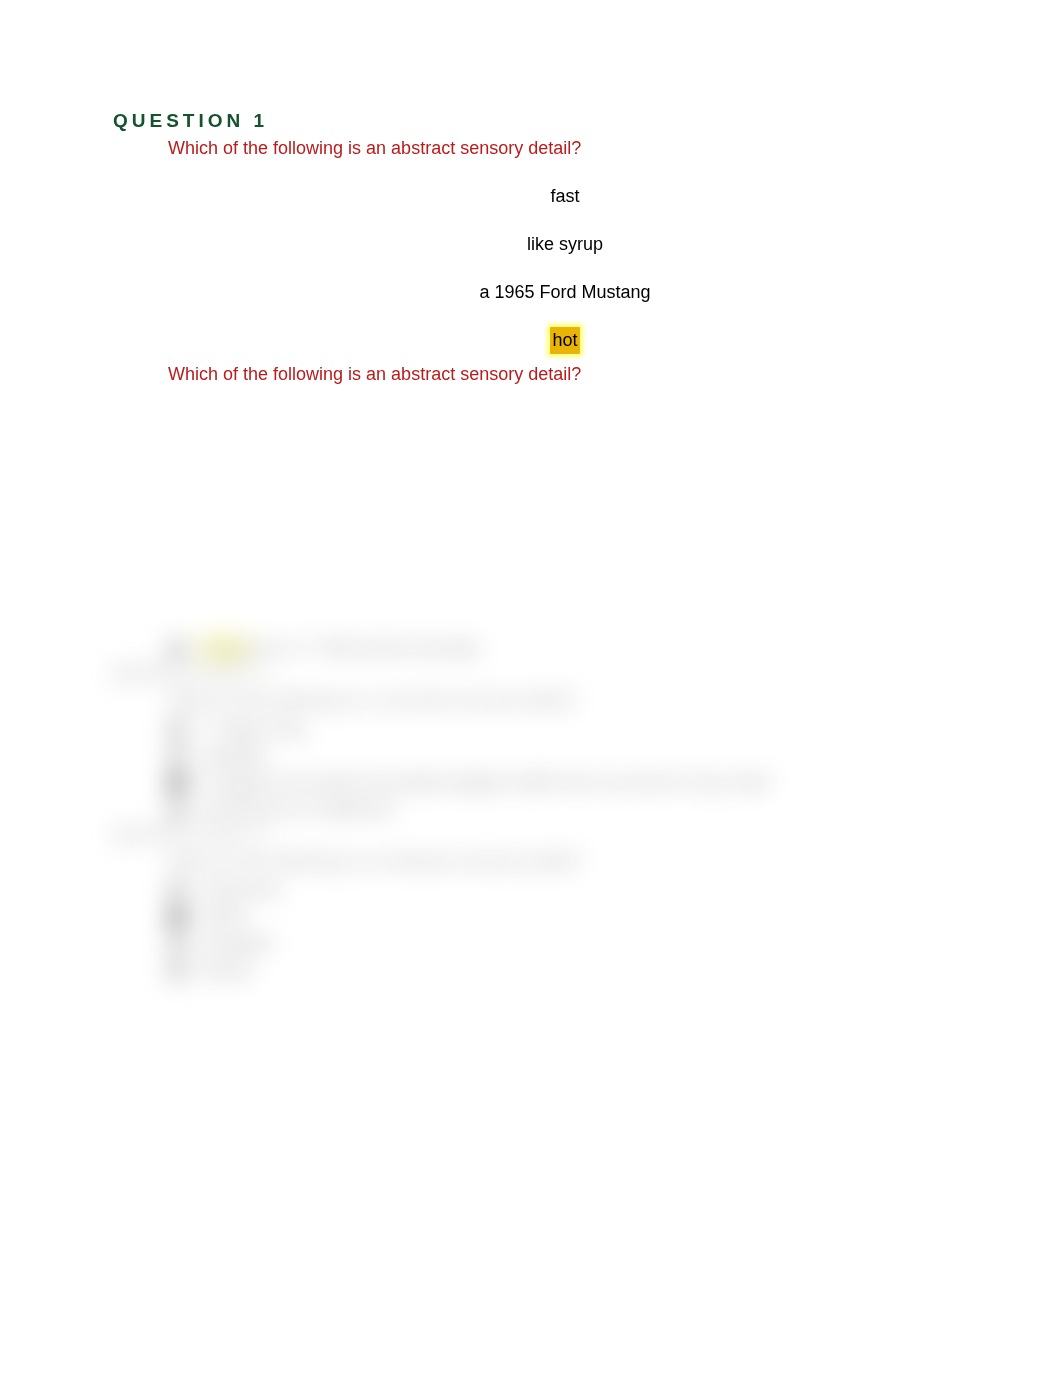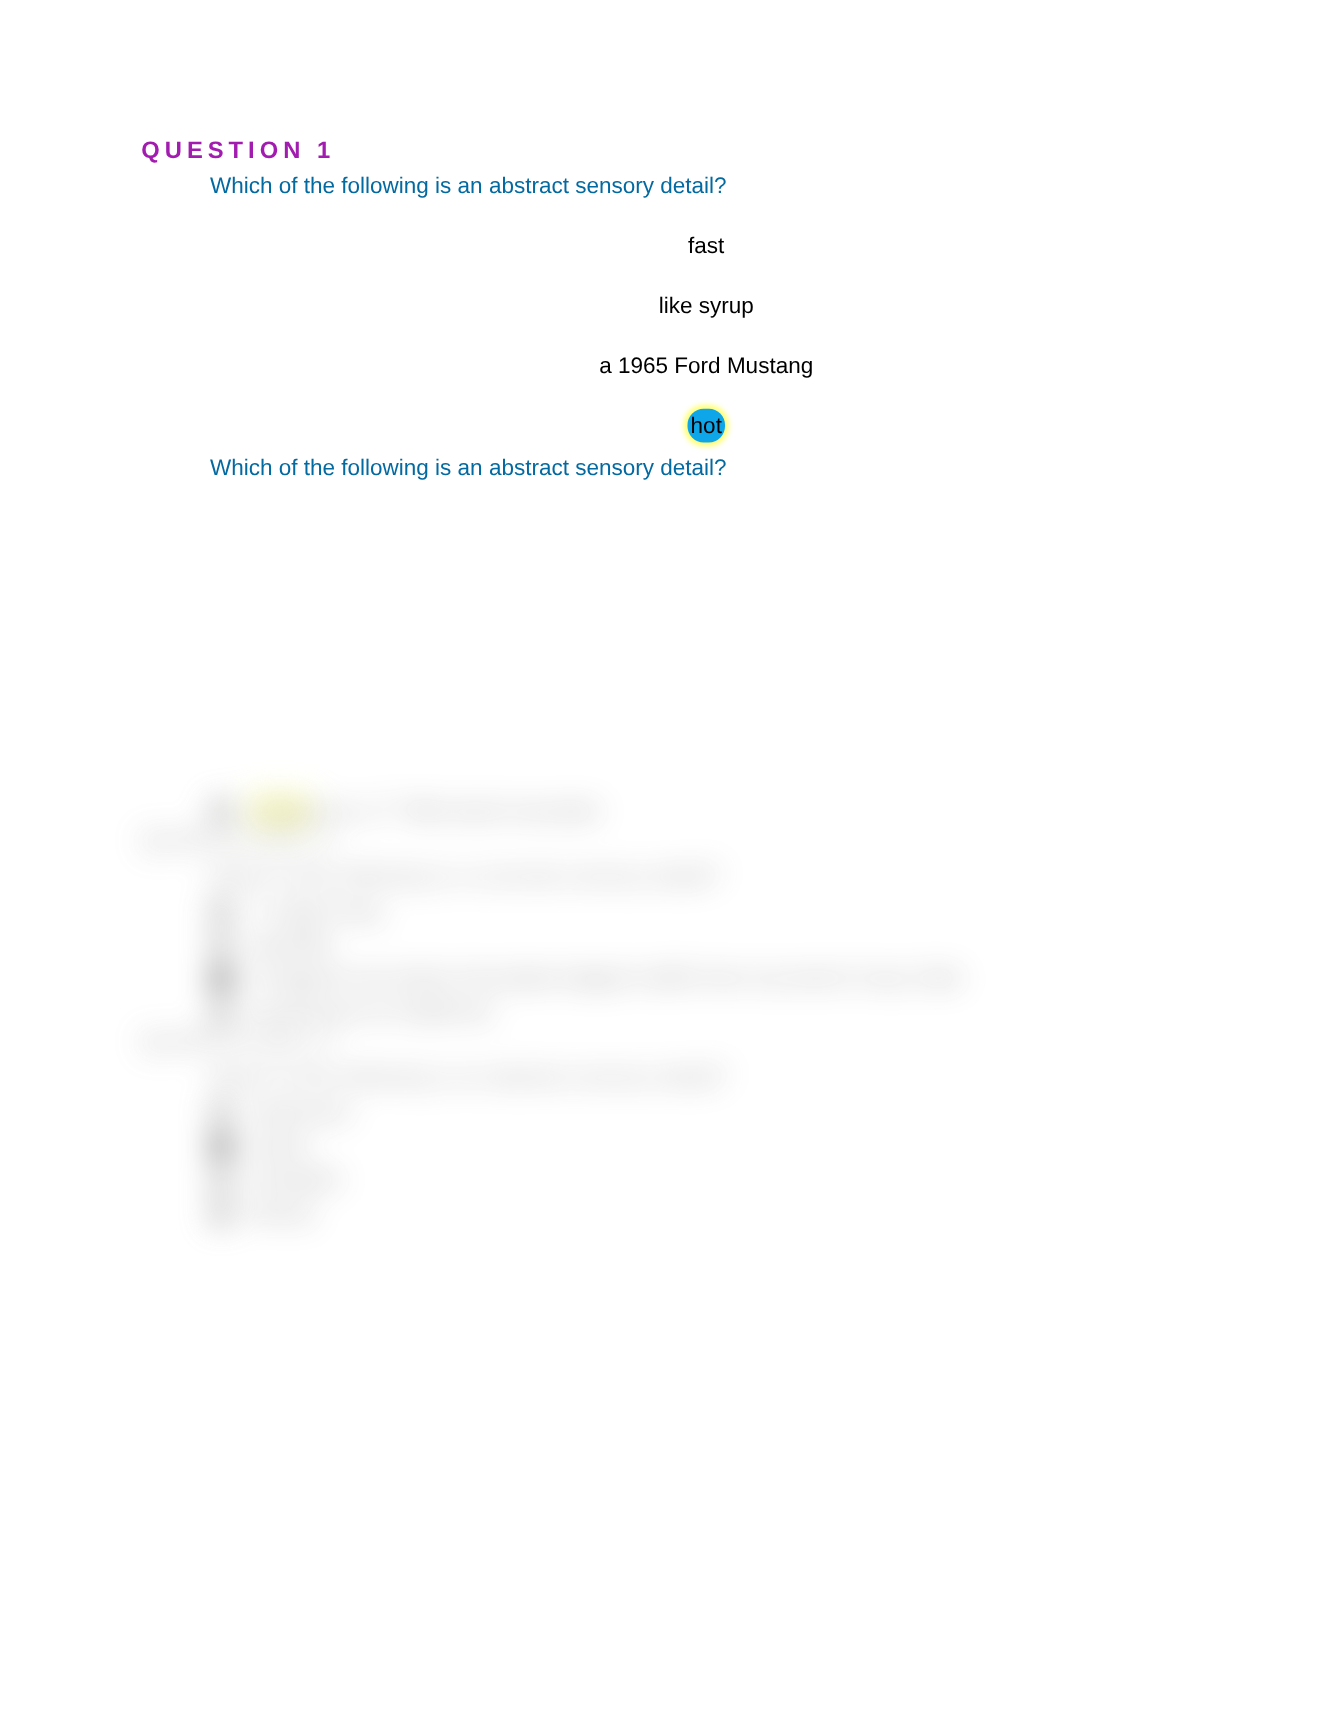--- a/index.html
+++ b/index.html
@@ -12,26 +12,26 @@
     .page {
       padding: 110px 100px 60px 113px;
     }
     .question-block {
       margin-bottom: 10px;
     }
     .question-title {
       font-size: 19px;
       font-weight: bold;
       letter-spacing: 4px;
-      color: #a21caf;
+      color: #14532d;
       margin: 0 0 6px 0;
     }
     .question-prompt {
       font-size: 18px;
-      color: #0369a1;
+      color: #b91c1c;
       margin: 0 0 4px 55px;
     }
     .option-row {
       display: flex;
       align-items: center;
       margin-left: 55px;
       margin-bottom: 1px;
       flex-direction: column;
     }
     .option-marker {
@@ -39,24 +39,24 @@
       height: 20px;
       margin-right: 10px;
       flex-shrink: 0;
     }
     .option-text {
       font-size: 18px;
       color: #000000;
       line-height: 1.5;
     }
     .highlight {
-      background: #0ea5e9;
+      background: #eab308;
       padding: 0px 2px;
       box-shadow: 0 0 4px 3px rgba(255,255,102,0.9);
-      border-radius: 13px;
+      border-radius: 1px;
     }
     
     .blurred-region {
       position: relative;
       filter: blur(12px);
       opacity: 0.6;
       user-select: none;
       margin-top: 100px;
     }
     .blurred-question-title {

